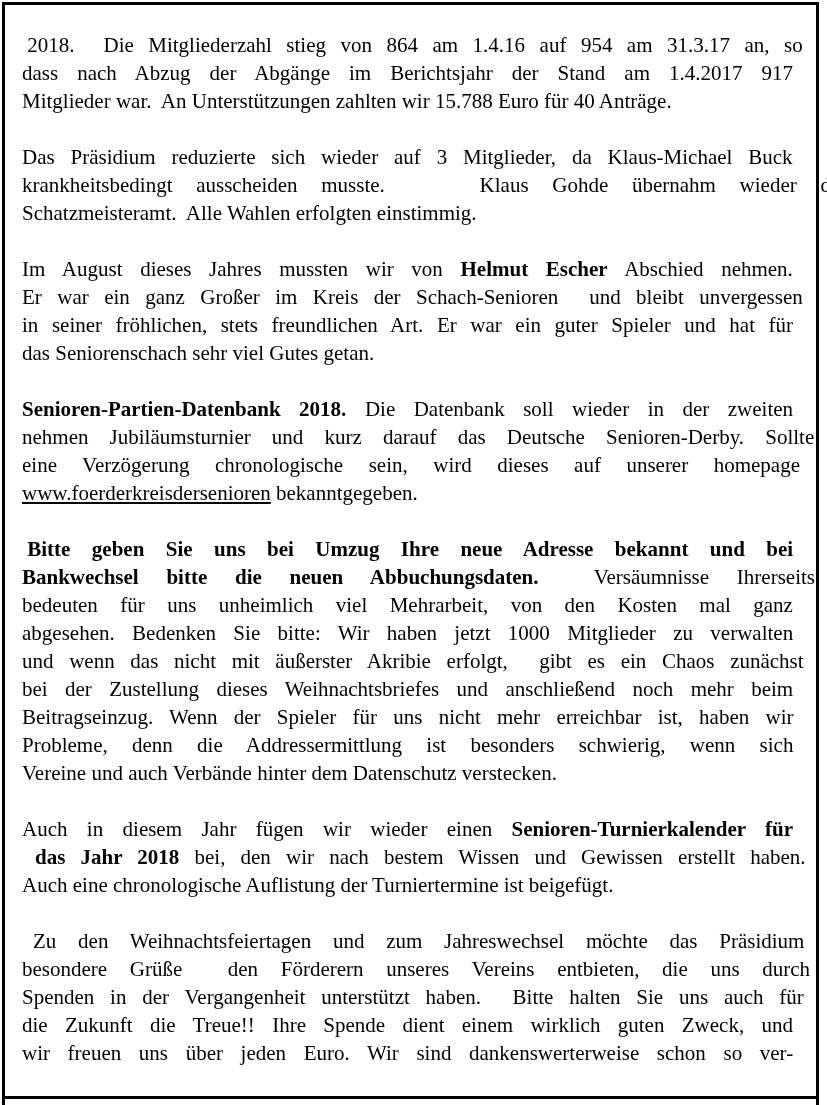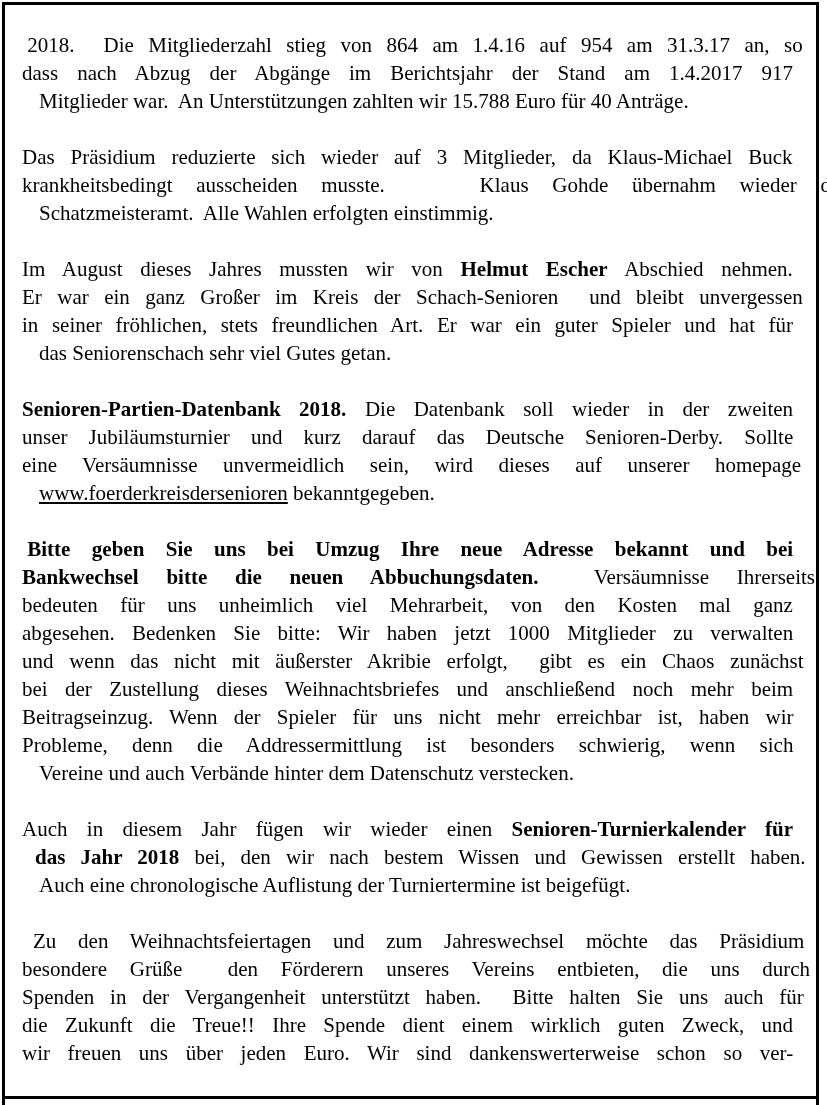--- a/index.html
+++ b/index.html
@@ -15,21 +15,21 @@
   }
   .content {
     position: absolute; left: 22px; top: 31px; width: 771px;
     font-family: "Liberation Serif", serif; font-size: 21px; color: #000;
   }
   .para { margin: 0 0 28px 0; }
   .line {
     display: block; height: 28px; line-height: 28px; white-space: nowrap;
     text-align: justify; text-align-last: justify;
   }
-  .line.last { text-align-last: left; margin-left: 17px; }
+  .line.last { text-align-last: left; }
   b { font-weight: bold; }
   a.link { color: #0000ee; text-decoration: underline; }
 </style>
 </head>
 <body>
 
 <div class="frame"></div>
 <div class="frame-below"></div>
 <div class="content" id="content">
     <div class="para">
@@ -43,22 +43,22 @@
       <span class="line last" style="display: block;"><span style="white-space: pre;">Schatzmeisteramt.  Alle Wahlen erfolgten einstimmig.</span></span>
     </div>
     <div class="para">
       <span class="line" style="display: block; word-spacing: 12.4px; text-align-last: left;"><span style="white-space: pre;">Im August dieses Jahres mussten wir von </span><b style="white-space: pre;">Helmut Escher</b><span style="white-space: pre;"> Abschied nehmen.</span></span>
       <span class="line" style="display: block; word-spacing: 10.1818px; text-align-last: left;"><span style="white-space: pre;">Er war ein ganz Großer im Kreis der Schach-Senioren  und bleibt unvergessen</span></span>
       <span class="line" style="display: block; word-spacing: 8.30769px; text-align-last: left;"><span style="white-space: pre;">in seiner fröhlichen, stets freundlichen Art. Er war ein guter Spieler und hat für</span></span>
       <span class="line last" style="display: block;"><span style="white-space: pre;">das Seniorenschach sehr viel Gutes getan.</span></span>
     </div>
     <div class="para">
       <span class="line" style="display: block; word-spacing: 13.25px; text-align-last: left;"><b style="white-space: pre;">Senioren-Partien-Datenbank 2018.</b><span style="white-space: pre;"> Die Datenbank soll wieder in der zweiten</span></span>
-      <span class="line" style="display: block; word-spacing: 15.875px; text-align-last: left;"><span style="white-space: pre;">unser Jubiläumsturnier und kurz darauf das Deutsche Senioren-Derby. Sollte</span></span>
-      <span class="line" style="display: block; word-spacing: 20.25px; text-align-last: left;"><span style="white-space: pre;">eine Versäumnisse unvermeidlich sein, wird dieses auf unserer homepage</span></span>
+      <span class="line" style="display: block; word-spacing: 15.875px; text-align-last: left;"><span style="white-space: pre;">nehmen Jubiläumsturnier und kurz darauf das Deutsche Senioren-Derby. Sollte</span></span>
+      <span class="line" style="display: block; word-spacing: 20.25px; text-align-last: left;"><span style="white-space: pre;">eine Verzögerung chronologische sein, wird dieses auf unserer homepage</span></span>
       <span class="line last" style="display: block;"><a class="link" style="color: #000000; white-space: pre;">www.foerderkreisdersenioren</a><span style="white-space: pre;"> bekanntgegeben.</span></span>
     </div>
     <div class="para">
       <span class="line" style="display: block; word-spacing: 16.1818px; text-align-last: left;"><b style="white-space: pre;"> Bitte geben Sie uns bei Umzug Ihre neue Adresse bekannt und bei</b></span>
       <span class="line" style="display: block; word-spacing: 22.5px; text-align-last: left;"><b style="white-space: pre;">Bankwechsel bitte die neuen Abbuchungsdaten.</b><span style="white-space: pre;">  Versäumnisse Ihrerseits</span></span>
       <span class="line" style="display: block; word-spacing: 17.2px; text-align-last: left;"><span style="white-space: pre;">bedeuten für uns unheimlich viel Mehrarbeit, von den Kosten mal ganz</span></span>
       <span class="line" style="display: block; word-spacing: 12.1px; text-align-last: left;"><span style="white-space: pre;">abgesehen. Bedenken Sie bitte: Wir haben jetzt 1000 Mitglieder zu verwalten</span></span>
       <span class="line" style="display: block; word-spacing: 10.4167px; text-align-last: left;"><span style="white-space: pre;">und wenn das nicht mit äußerster Akribie erfolgt,  gibt es ein Chaos zunächst</span></span>
       <span class="line" style="display: block; word-spacing: 12.1111px; text-align-last: left;"><span style="white-space: pre;">bei der Zustellung dieses Weihnachtsbriefes und anschließend noch mehr beim</span></span>
       <span class="line" style="display: block; word-spacing: 11px; text-align-last: left;"><span style="white-space: pre;">Beitragseinzug. Wenn der Spieler für uns nicht mehr erreichbar ist, haben wir</span></span>

